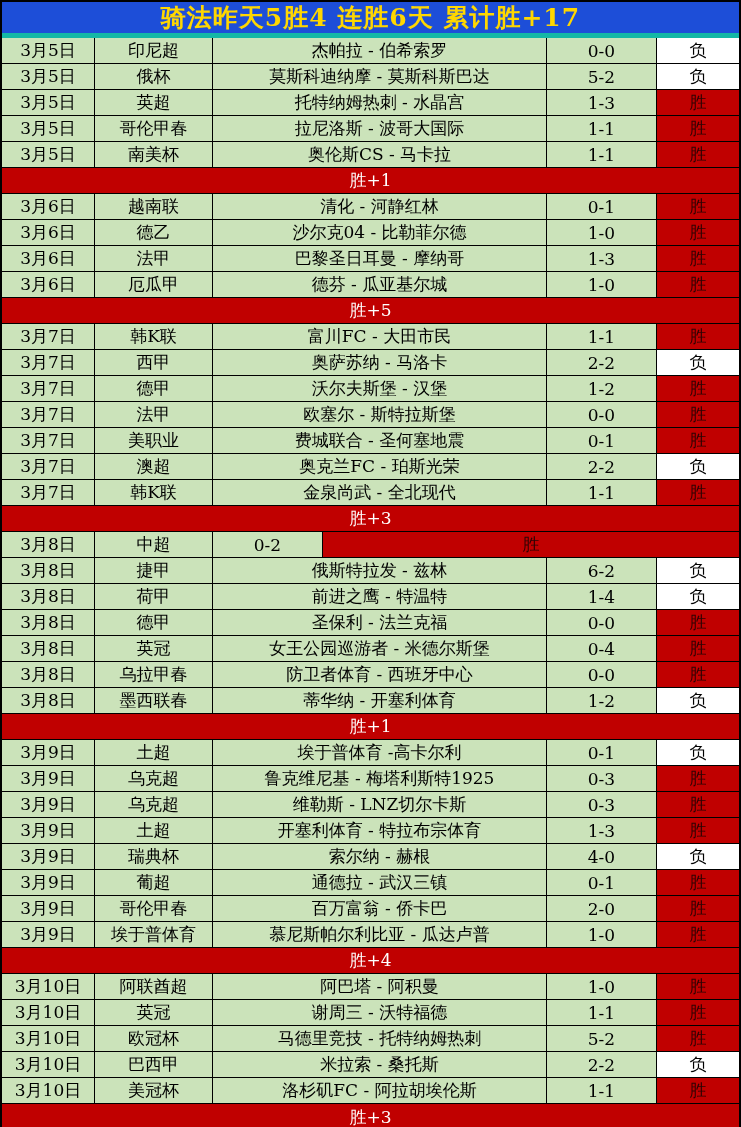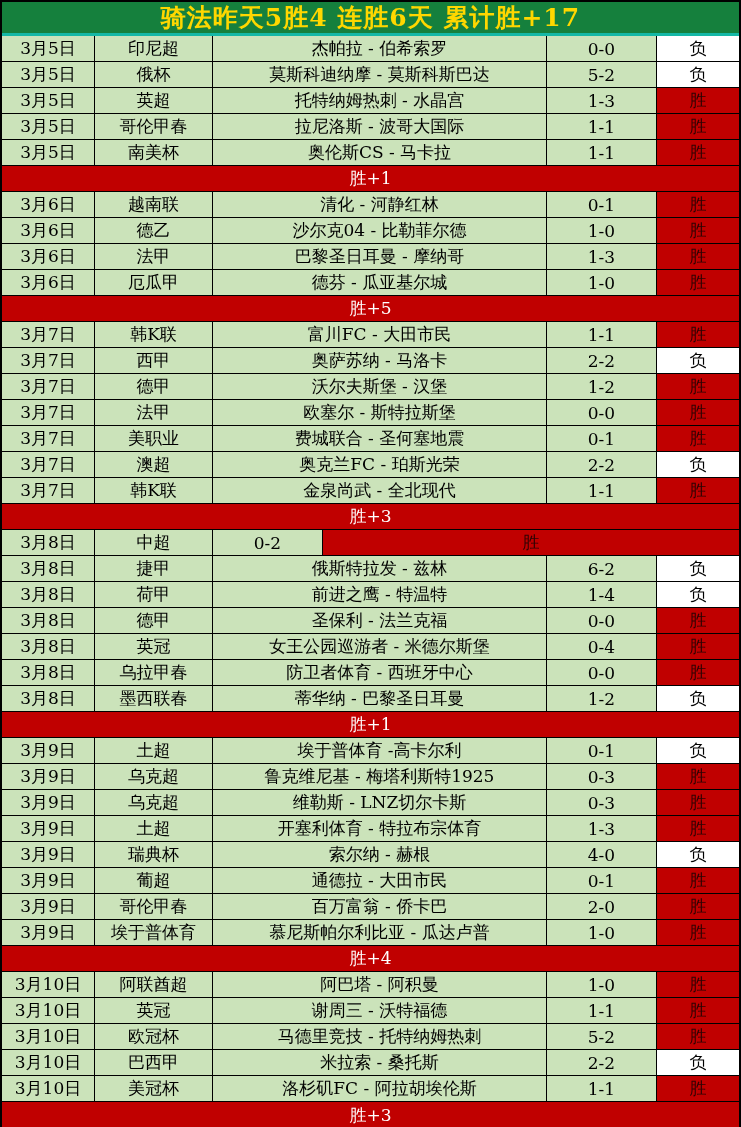--- a/index.html
+++ b/index.html
@@ -13,22 +13,22 @@
     color: #000000;
   }
   .sheet {
     width: 741px;
     box-sizing: border-box;
     border: 2px solid #000000;
     background: #cbe3ba;
   }
   .title-row {
     height: 31px;
-    background: #15803d;
-    border-bottom: 3px solid #14b8a6;
+    background: #1d4ed8;
+    border-bottom: 5px solid #14b8a6;
     display: flex;
     align-items: center;
     justify-content: center;
   }
   .title-row span {
     color: #ffd700;
     font-size: 25px;
     font-weight: bold;
     letter-spacing: 1px;
     white-space: nowrap;
@@ -231,21 +231,21 @@
       <div class="row">
         <div class="cell c-date">3月8日</div>
         <div class="cell c-league">乌拉甲春</div>
         <div class="cell c-match">防卫者体育 - 西班牙中心</div>
         <div class="cell c-score">0-0</div>
         <div class="cell c-result win">胜</div>
       </div>
       <div class="row">
         <div class="cell c-date">3月8日</div>
         <div class="cell c-league">墨西联春</div>
-        <div class="cell c-match">蒂华纳 - 巴黎圣日耳曼</div>
+        <div class="cell c-match">蒂华纳 - 开塞利体育</div>
         <div class="cell c-score">1-2</div>
         <div class="cell c-result loss">负</div>
       </div>
       <div class="divider-row">胜+1</div>
       <div class="row">
         <div class="cell c-date">3月9日</div>
         <div class="cell c-league">土超</div>
         <div class="cell c-match">埃于普体育 -高卡尔利</div>
         <div class="cell c-score">0-1</div>
         <div class="cell c-result loss">负</div>
@@ -274,21 +274,21 @@
       <div class="row">
         <div class="cell c-date">3月9日</div>
         <div class="cell c-league">瑞典杯</div>
         <div class="cell c-match">索尔纳 - 赫根</div>
         <div class="cell c-score">4-0</div>
         <div class="cell c-result loss">负</div>
       </div>
       <div class="row">
         <div class="cell c-date">3月9日</div>
         <div class="cell c-league">葡超</div>
-        <div class="cell c-match">通德拉 - 大田市民</div>
+        <div class="cell c-match">通德拉 - 武汉三镇</div>
         <div class="cell c-score">0-1</div>
         <div class="cell c-result win">胜</div>
       </div>
       <div class="row">
         <div class="cell c-date">3月9日</div>
         <div class="cell c-league">哥伦甲春</div>
         <div class="cell c-match">百万富翁 - 侨卡巴</div>
         <div class="cell c-score">2-0</div>
         <div class="cell c-result win">胜</div>
       </div>

